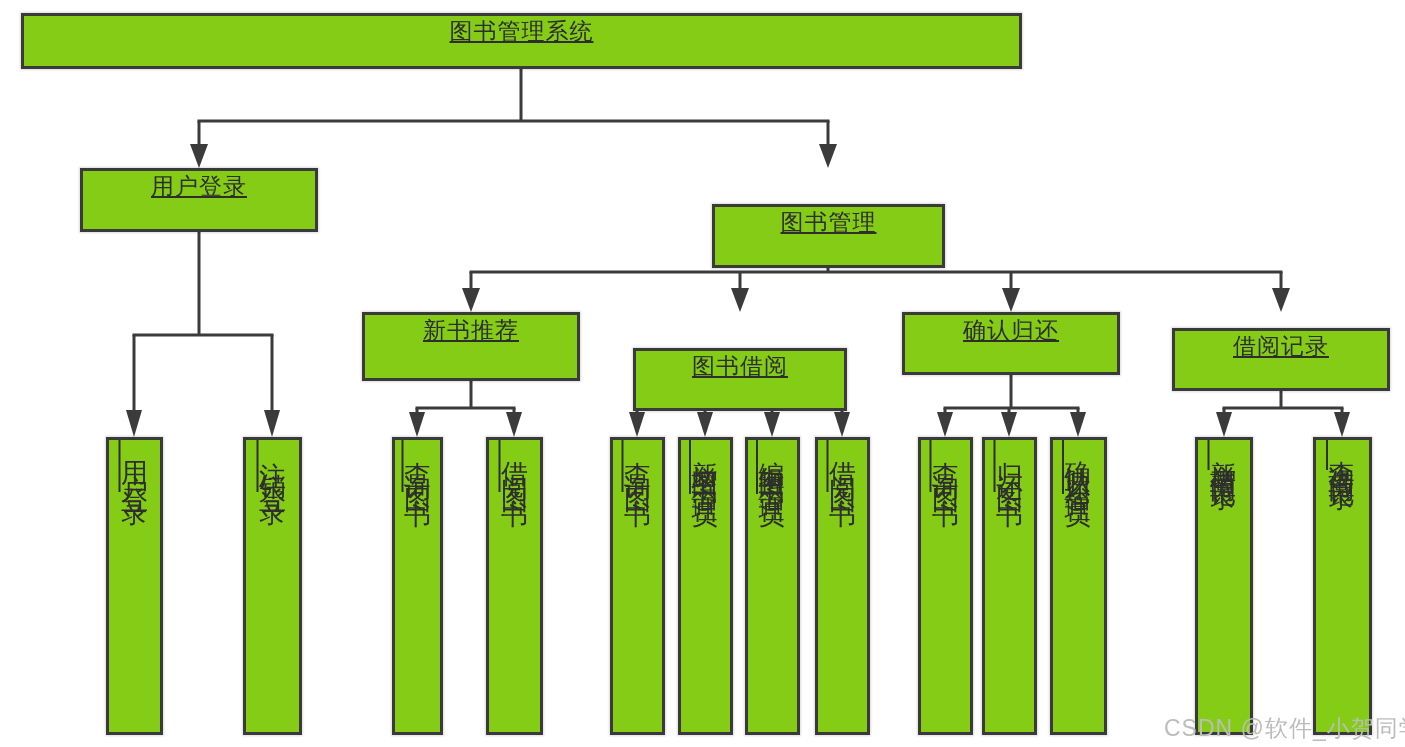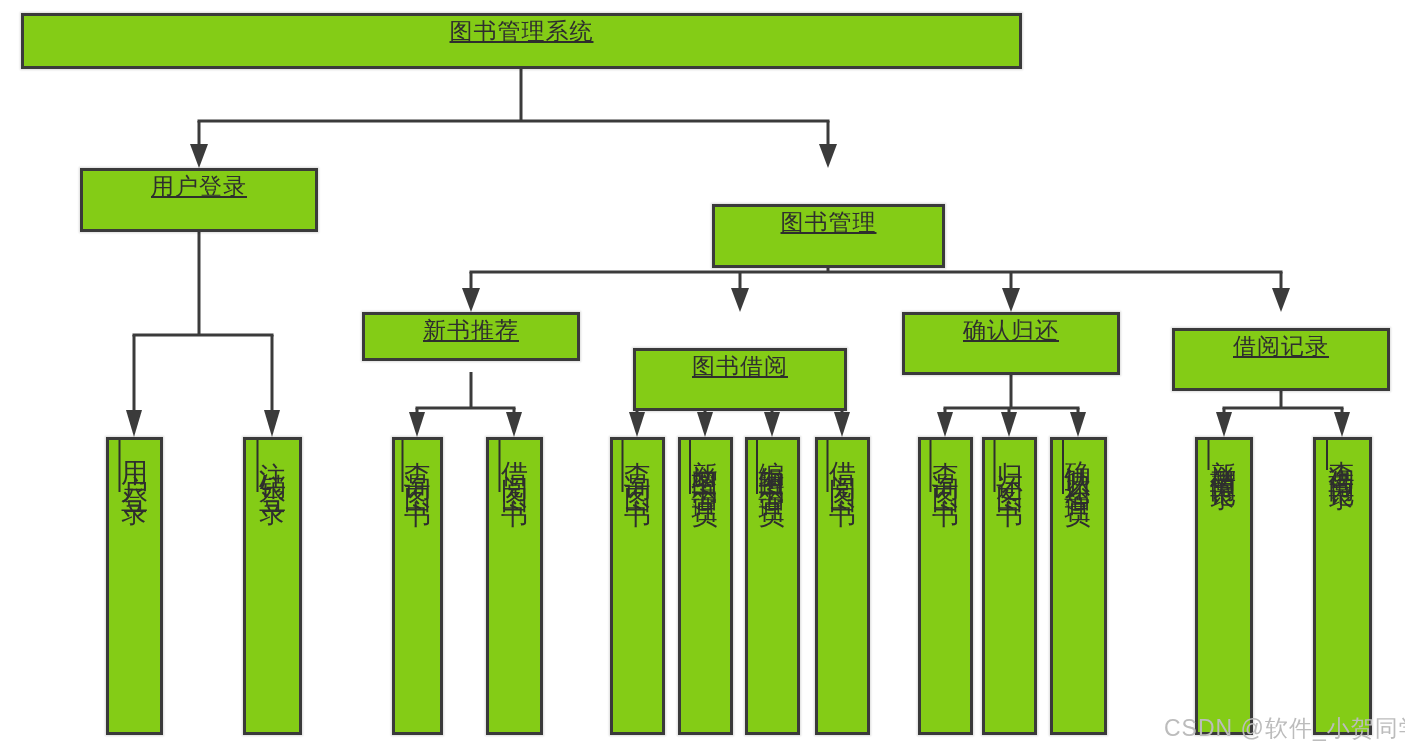--- a/index.html
+++ b/index.html
@@ -120,21 +120,21 @@
     <span>图书管理系统</span>
   </div>
 
   <div class="node hnode" style="left:80px;top:168px;width:238px;height:64px;">
     <span>用户登录</span>
   </div>
   <div class="node hnode" style="left:712px;top:168px;width:233px;height:64px;margin-top:36px;">
     <span>图书管理</span>
   </div>
 
-  <div class="node hnode" style="left:362px;top:312px;width:218px;height:49px;">
+  <div class="node hnode" style="left:362px;top:312px;width:218px;height:69px;">
     <span>新书推荐</span>
   </div>
   <div class="node hnode" style="left:633px;top:312px;width:214px;height:63px;margin-top:36px;">
     <span>图书借阅</span>
   </div>
   <div class="node hnode" style="left:902px;top:312px;width:218px;height:63px;">
     <span>确认归还</span>
   </div>
   <div class="node hnode" style="left:1172px;top:312px;width:218px;height:63px;margin-top:16px;">
     <span>借阅记录</span>

